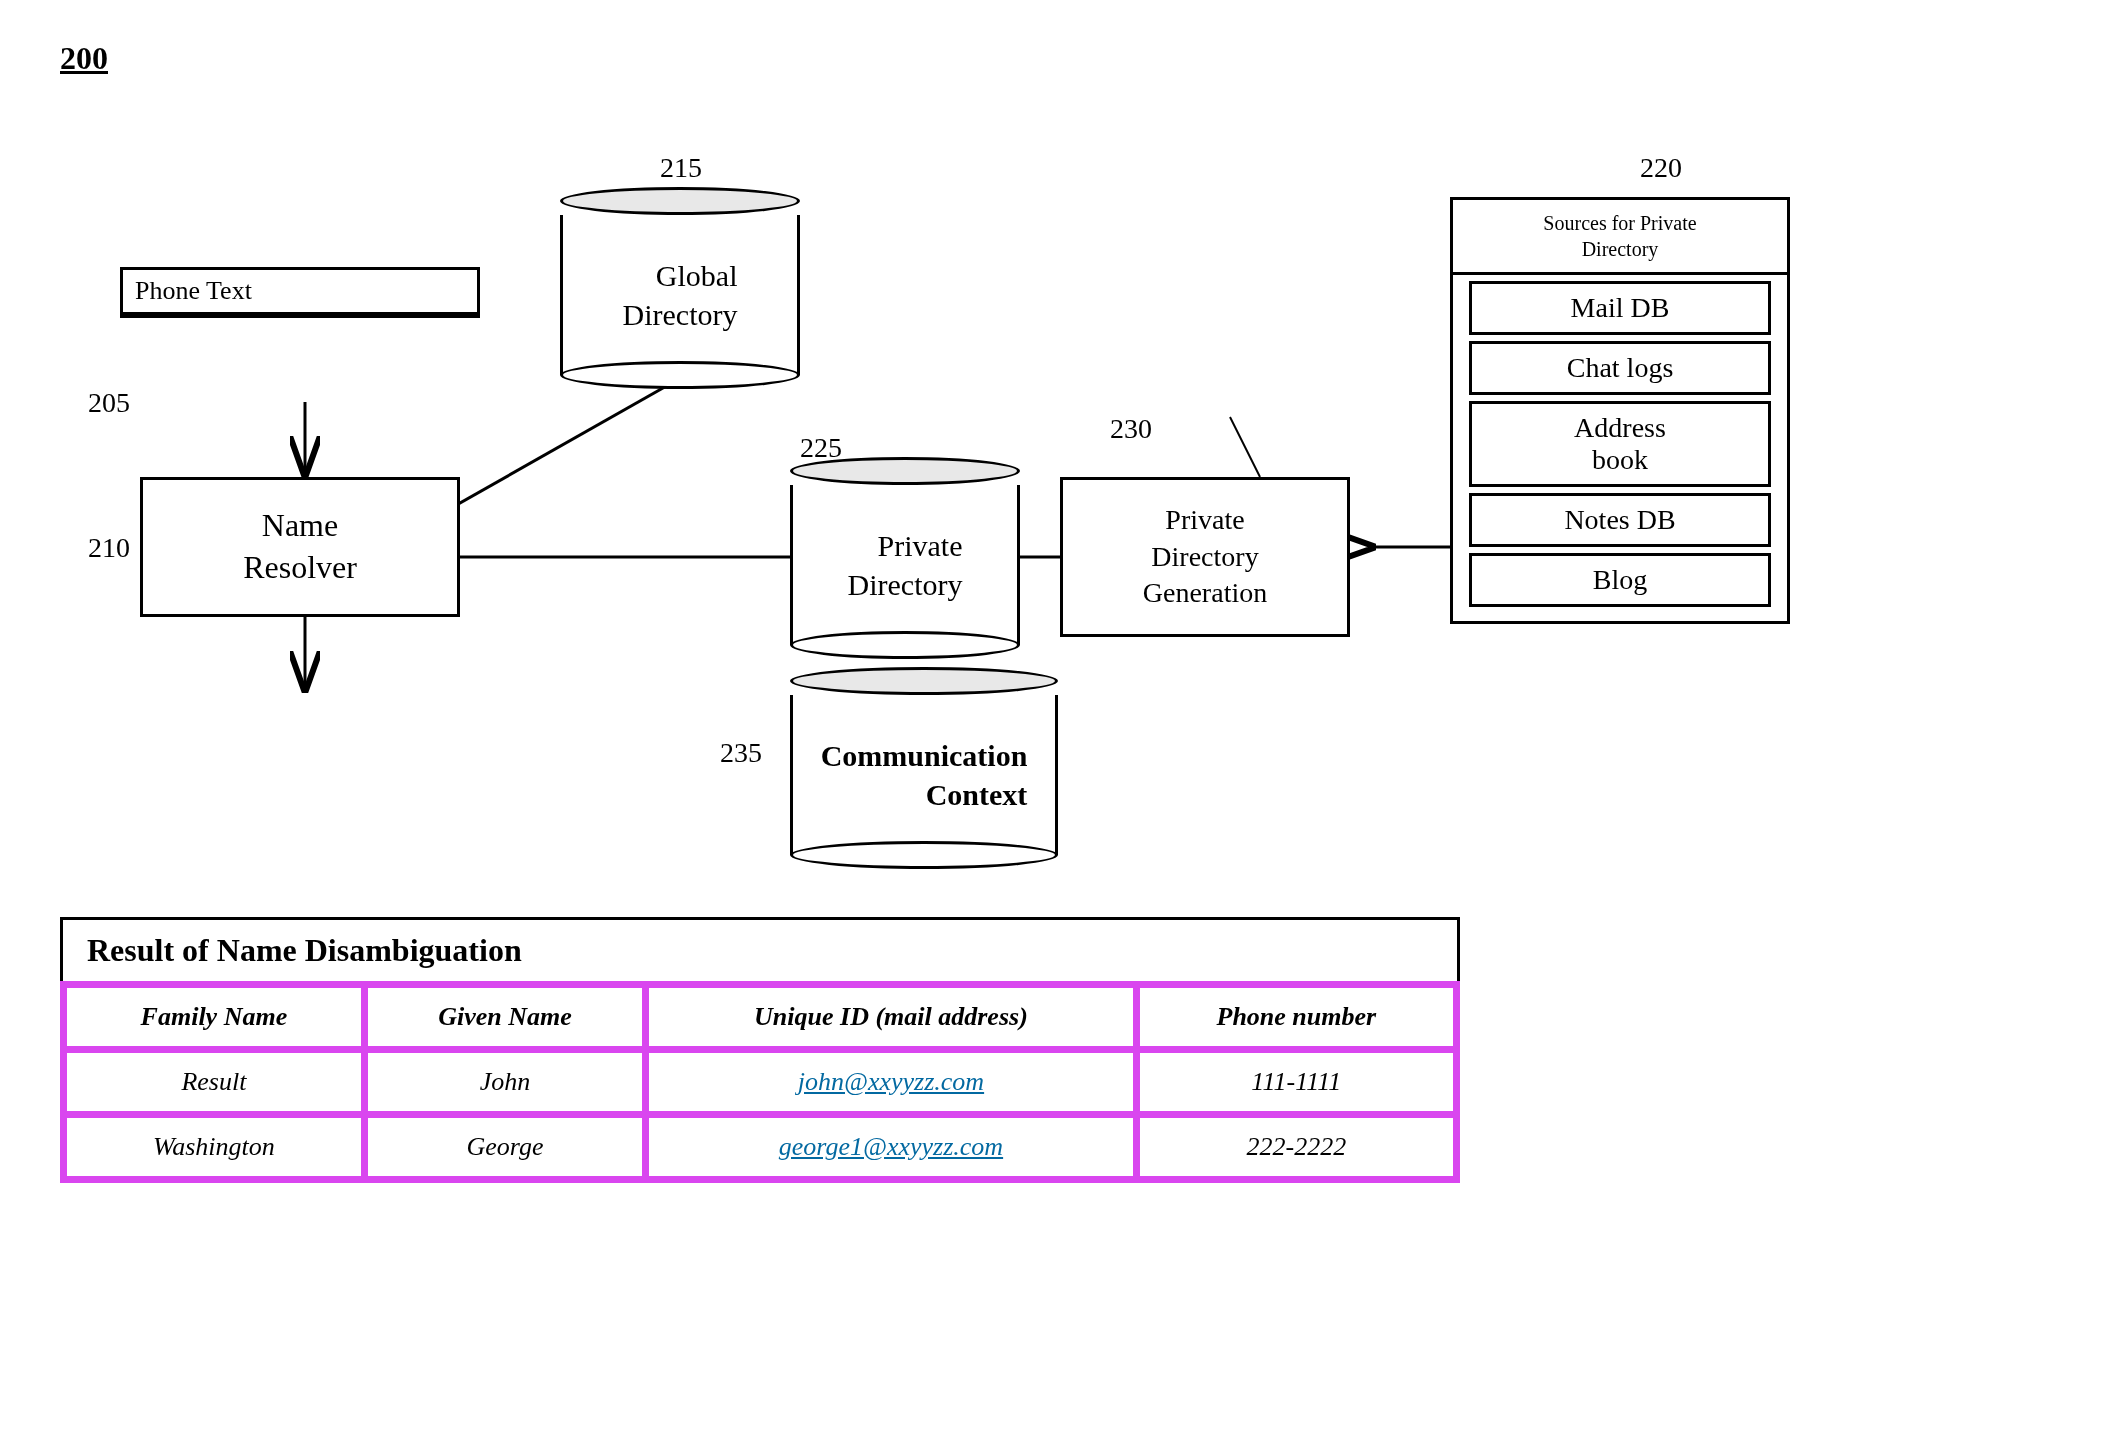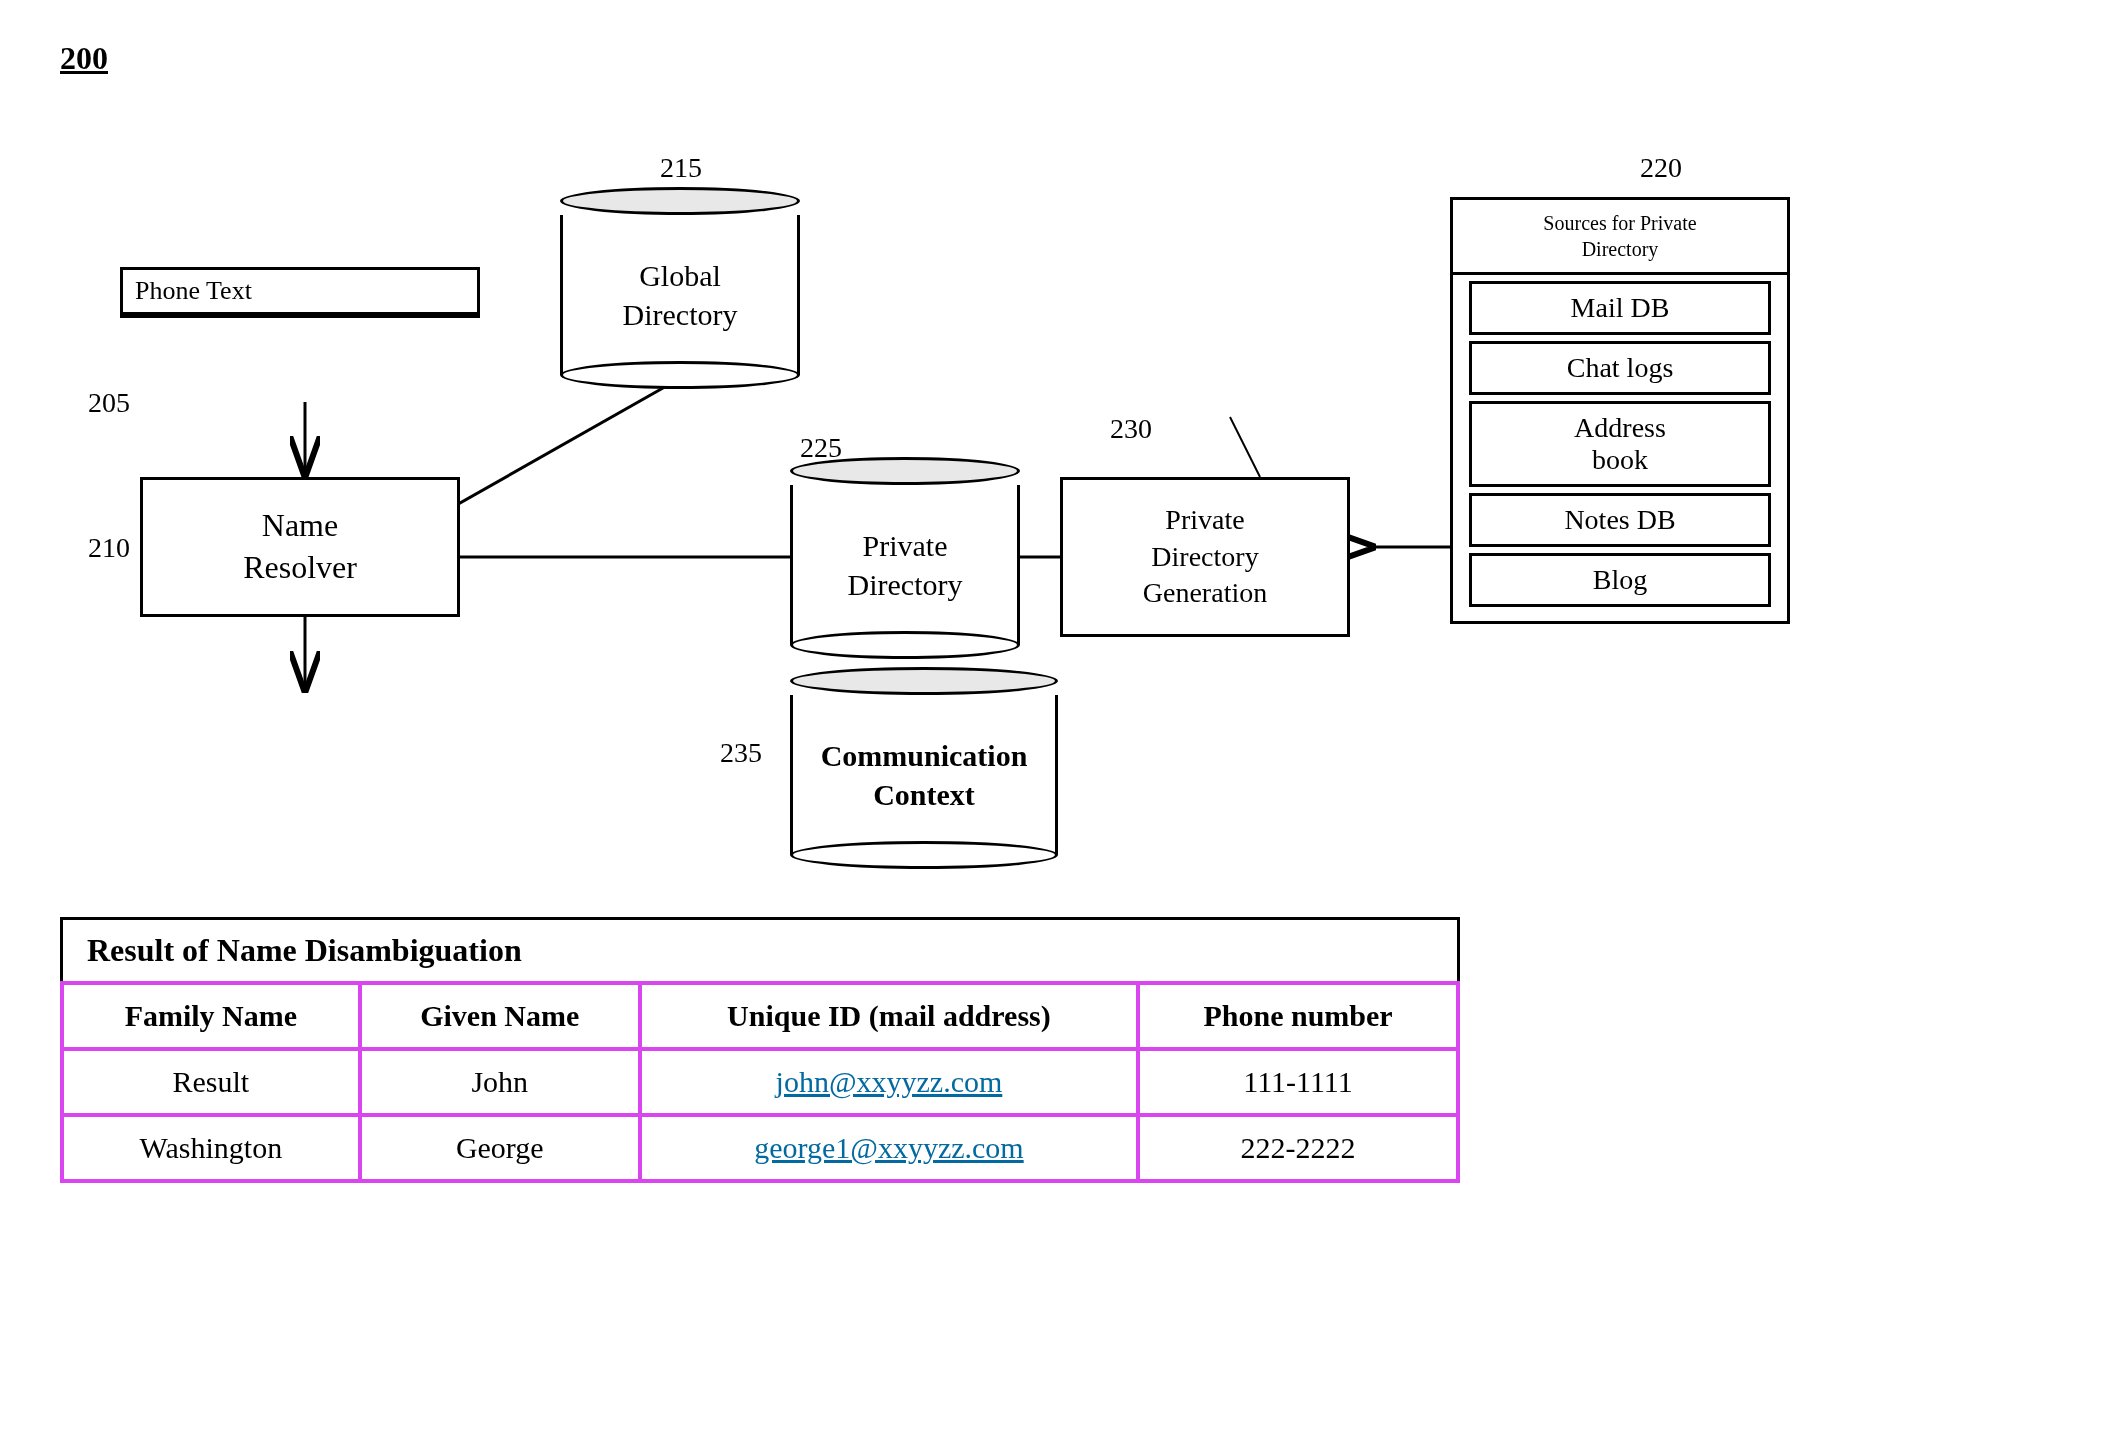--- a/index.html
+++ b/index.html
@@ -103,24 +103,25 @@
       margin-top: 40px;
       width: 1400px;
     }
 
     table {
       border-collapse: collapse;
       width: 100%;
     }
 
     th, td {
-      border: 4px solid #d946ef;
+      border: 7px solid #d946ef;
       padding: 14px 24px;
-      font-size: 30px;
+      font-size: 26px;
       text-align: center;
+      font-style: italic;
     }
 
     th {
       font-weight: bold;
     }
 
     .link-text {
       text-decoration: underline;
       color: #0369a1;
     }
@@ -144,21 +145,21 @@
     }
 
     .cyl-rect {
       width: 100%;
       border-left: 3px solid #000;
       border-right: 3px solid #000;
       background: #fff;
       display: flex;
       align-items: center;
       justify-content: center;
-      text-align: center;
+      text-align: right;
       padding: 10px;
       font-size: 30px;
       line-height: 1.3;
       position: relative;
     }
 
     .cyl-ellipse-bottom {
       width: 100%;
       height: 28px;
       border: 3px solid #000;

